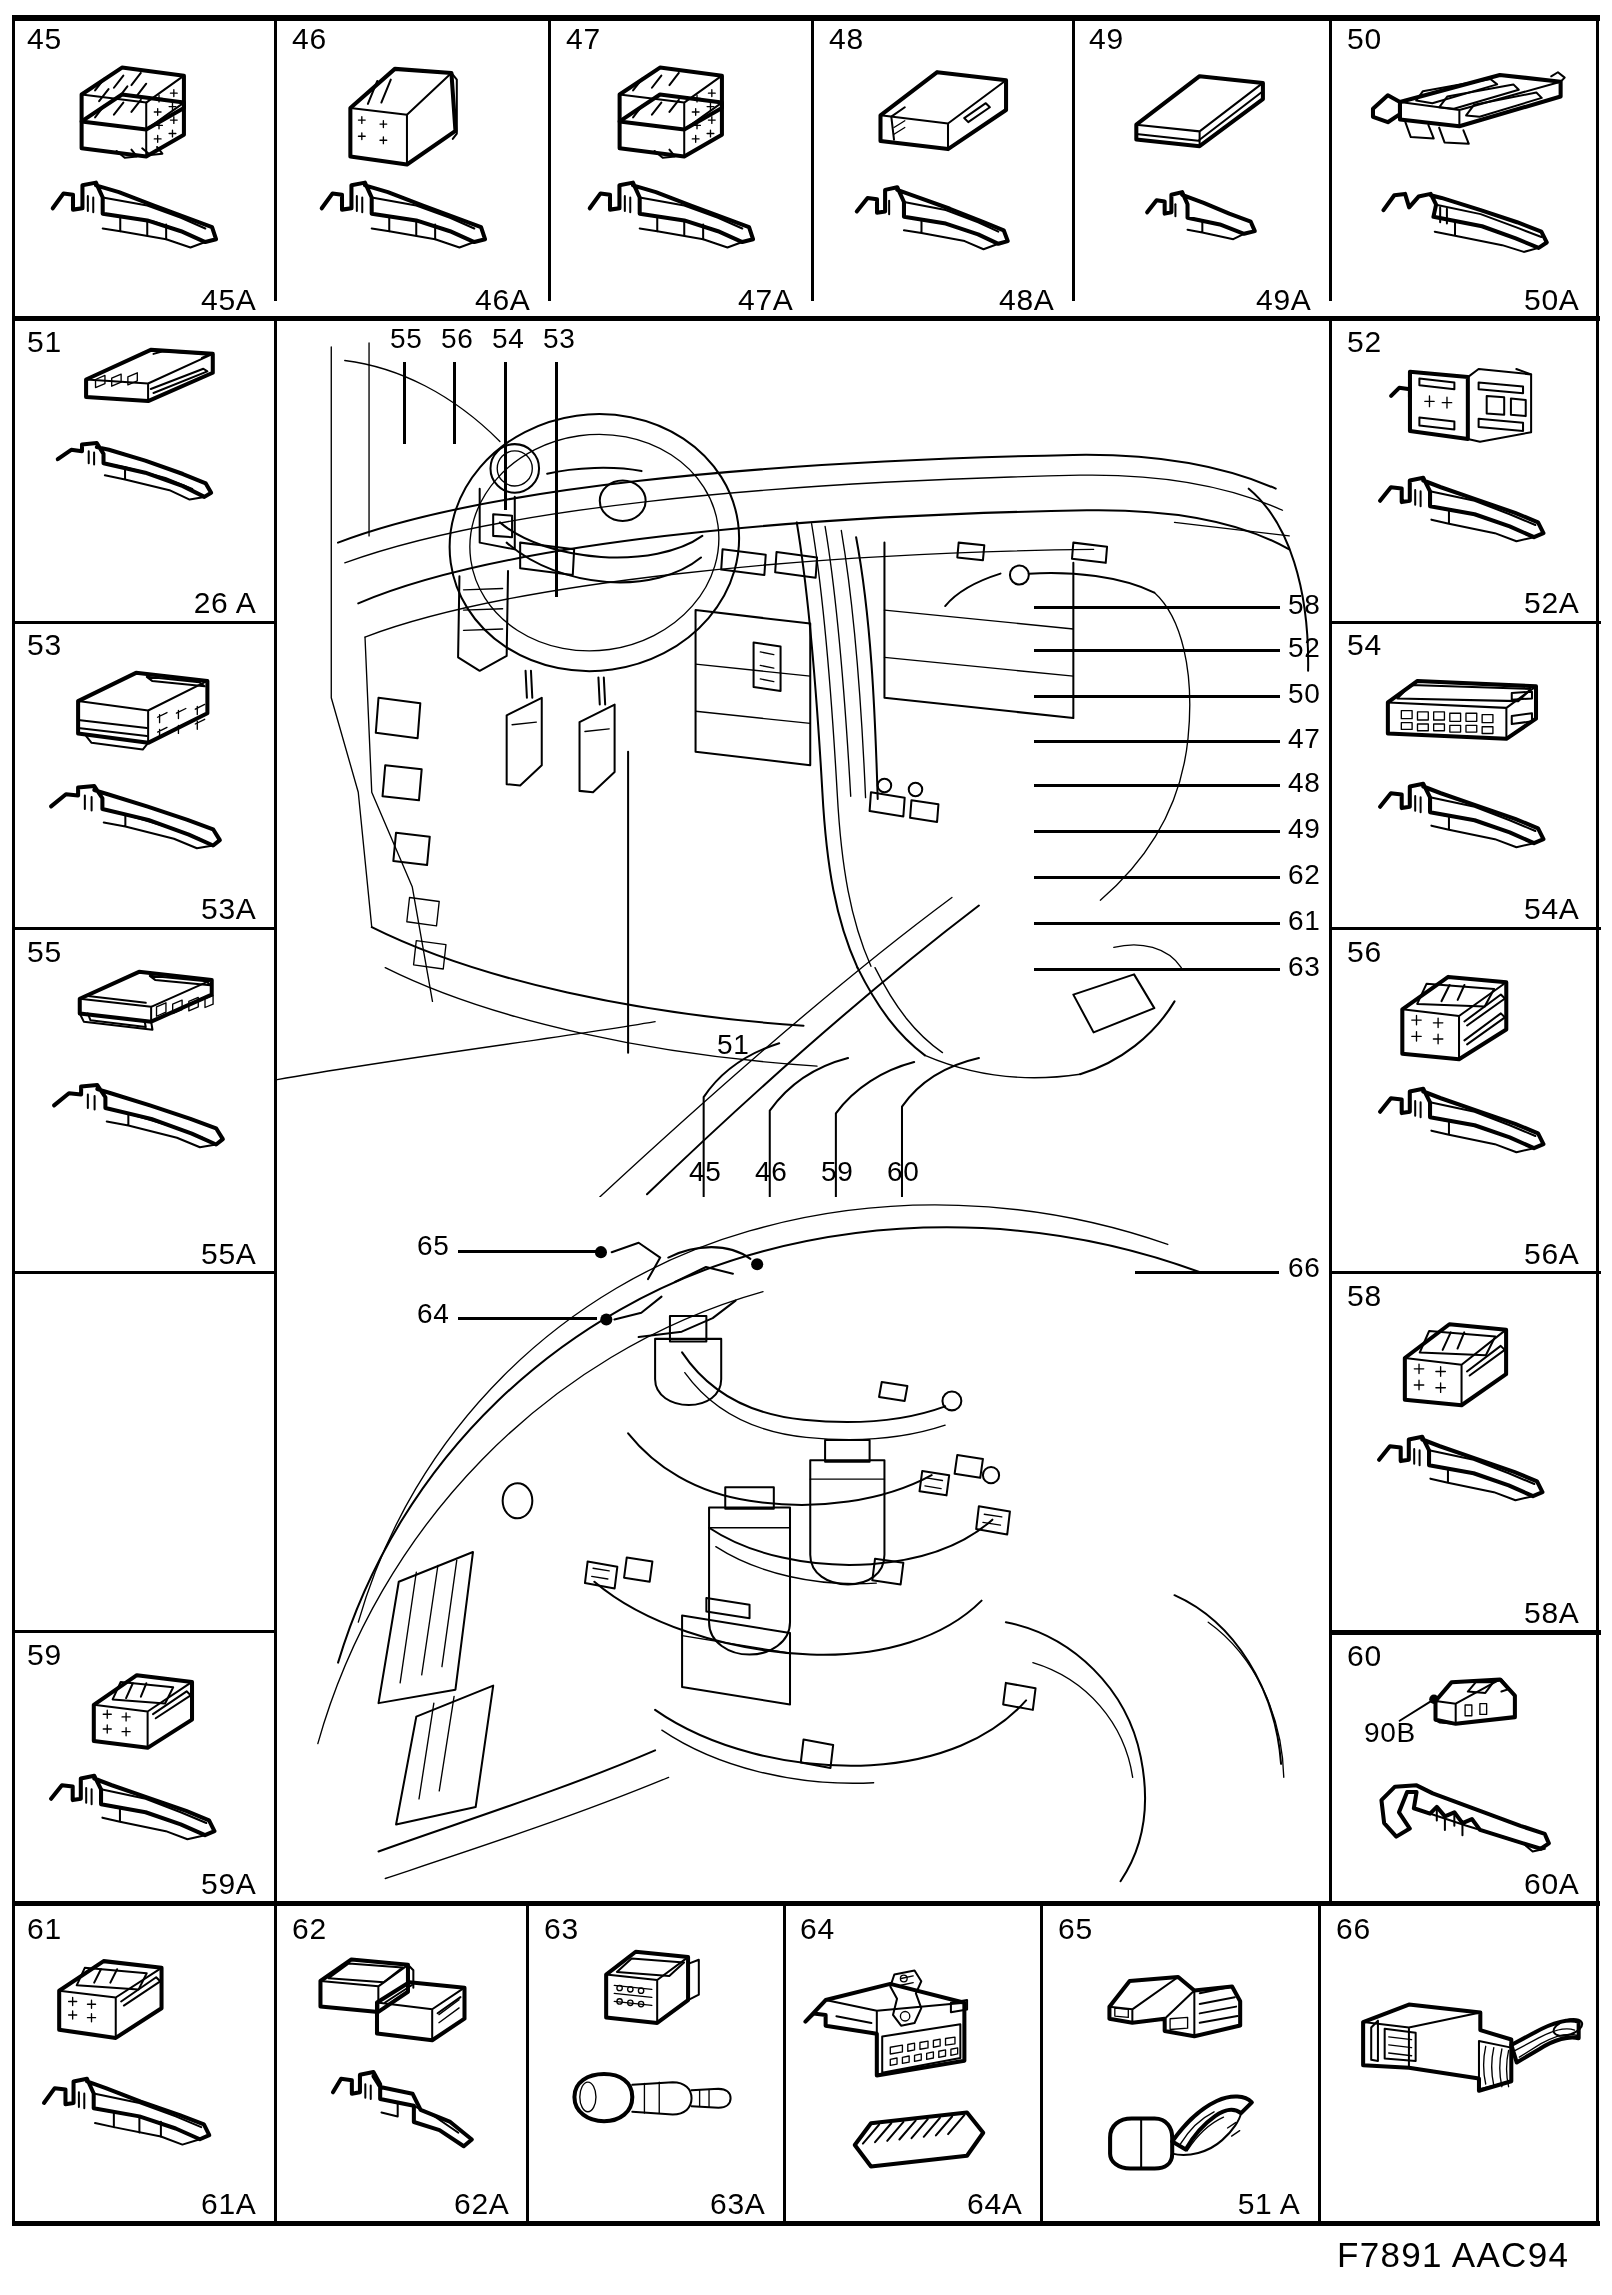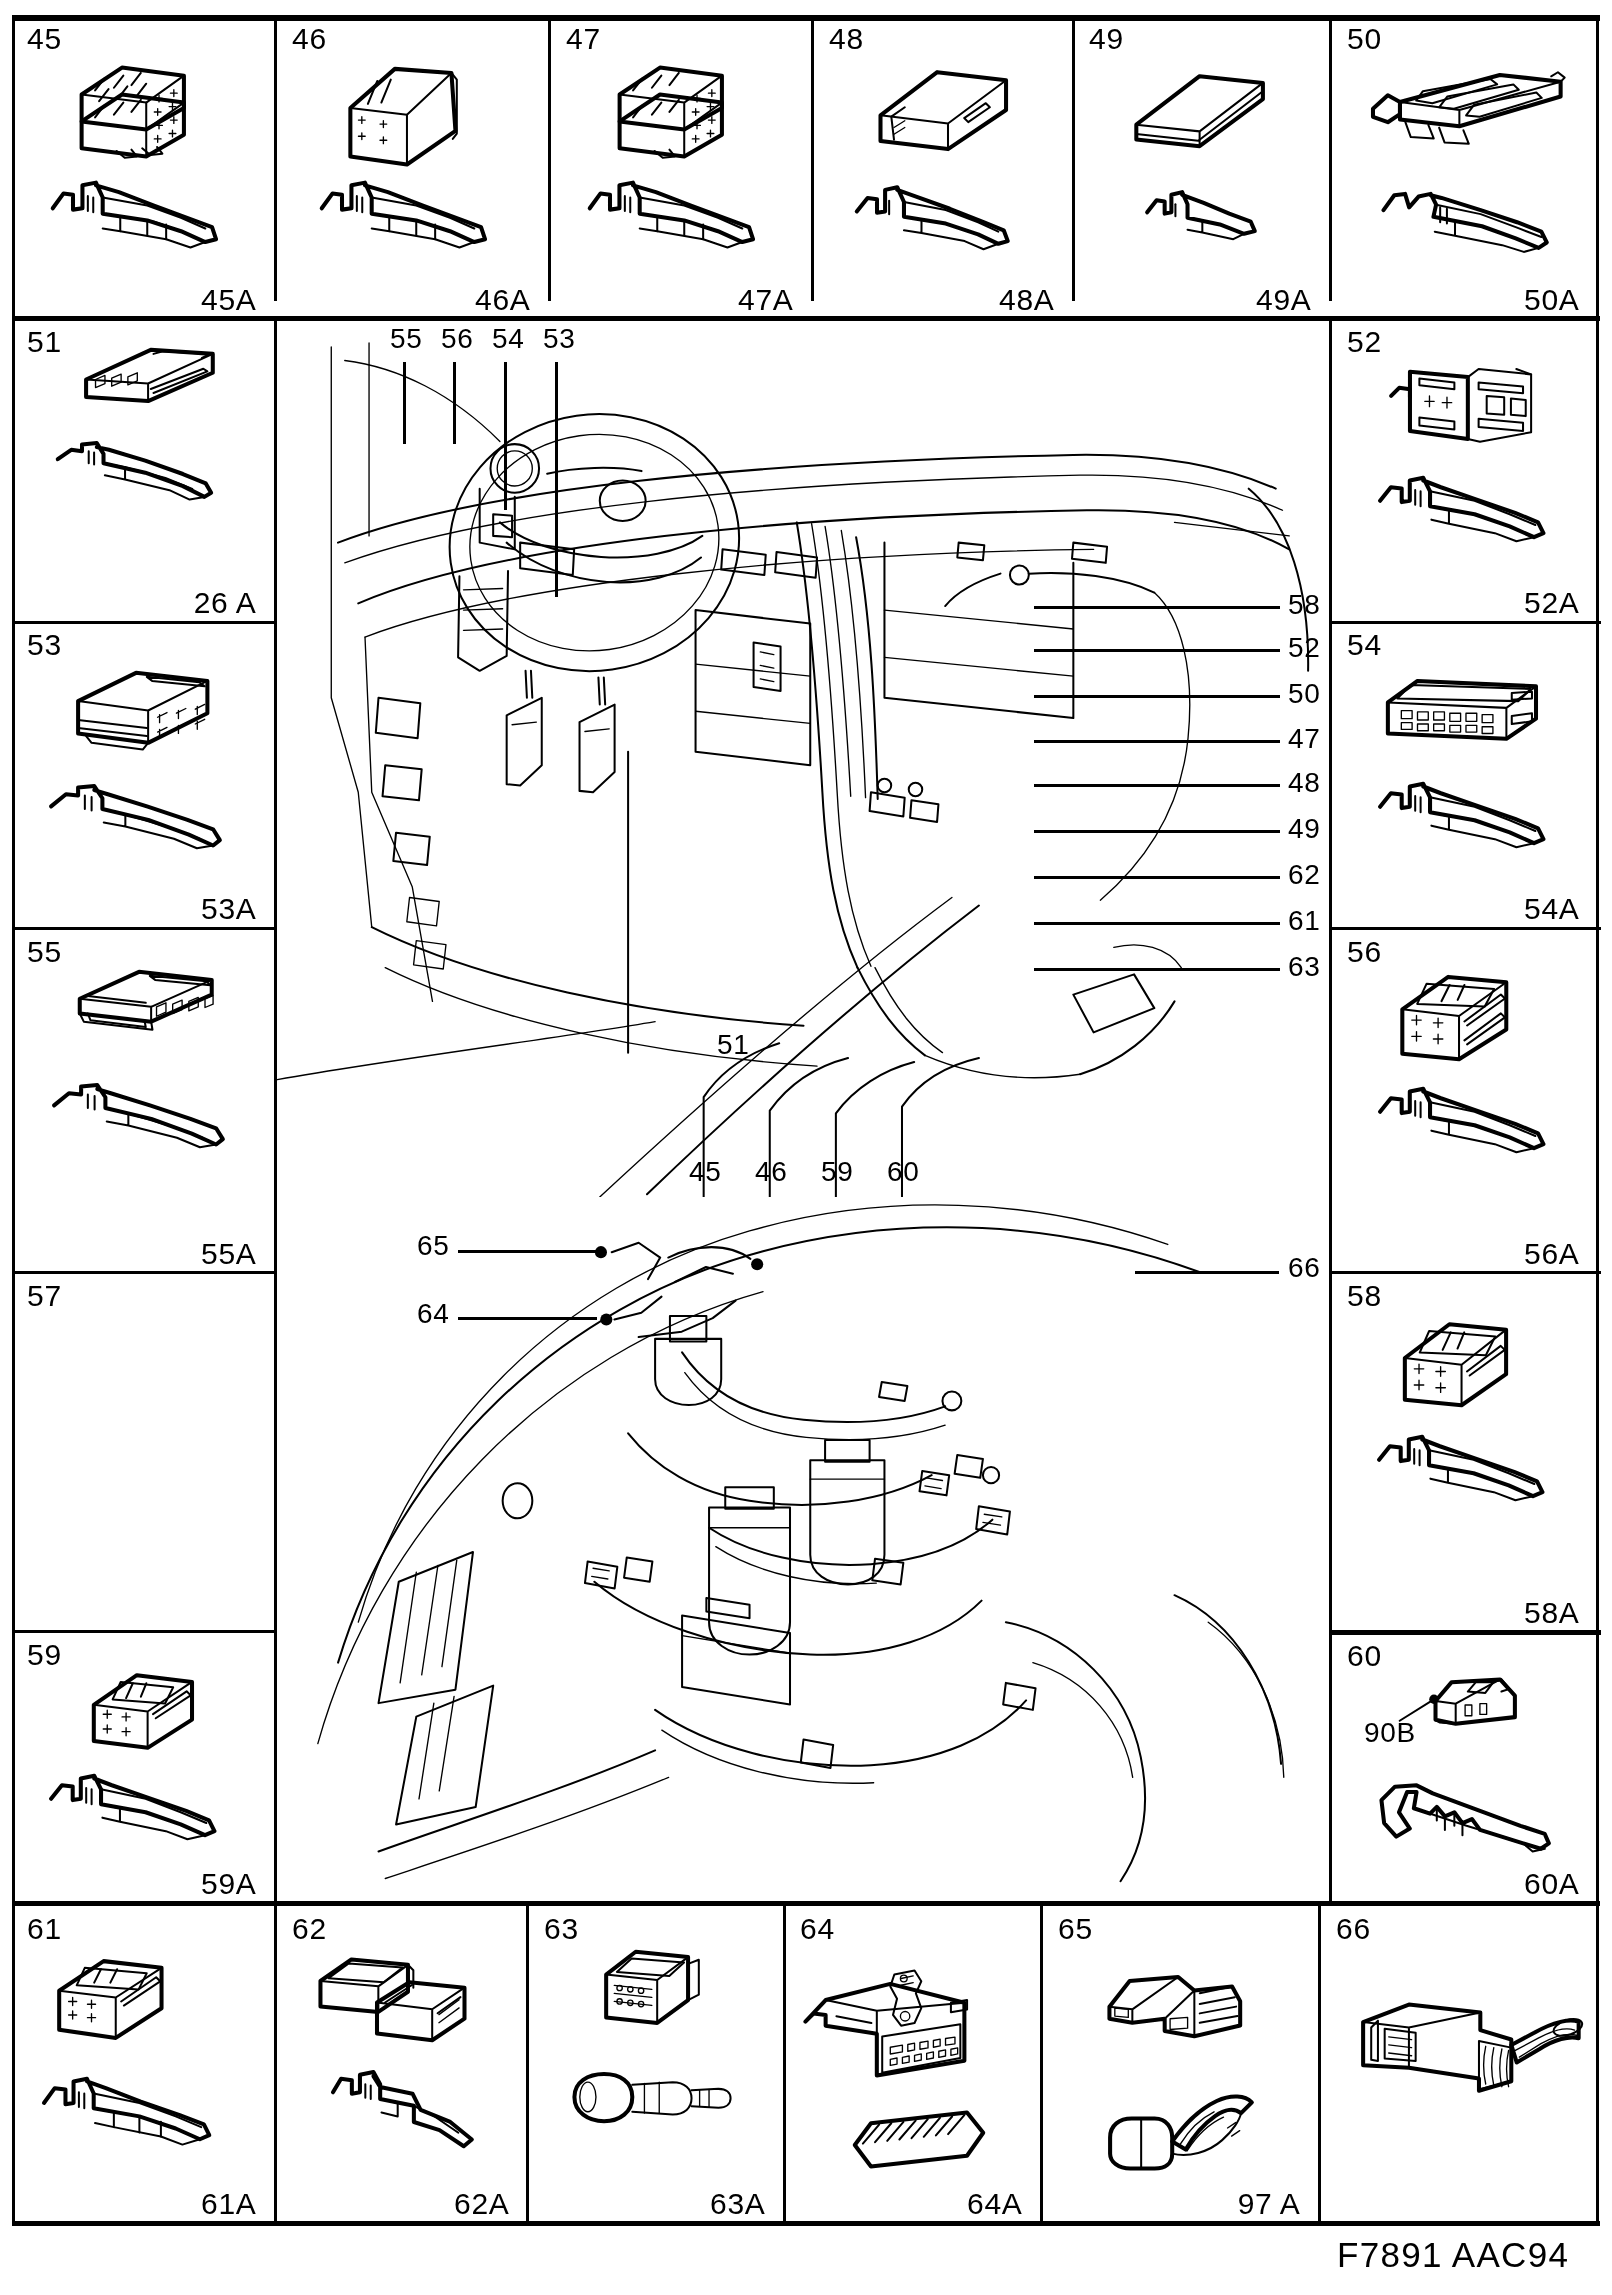--- a/index.html
+++ b/index.html
@@ -291,23 +291,20 @@
                             L156 62 L216 84 L252 100 L262 92 L252 76 L214 62 L154 42 L96 24 L76 18"></path>
         <path class="s" d="M88 46 L122 54 L122 72 L90 66 M122 72 L194 90 L228 104 L252 100"></path>
         <path class="s" d="M62 26 L62 46 M72 28 L72 48"></path>
         <path class="s" d="M122 54 L190 74 L232 90"></path>
       </svg>
     </div>
     <div class="alabel">55A</div>
   </div>
   <div class="hline" style="left:12px;top:1271px;width:263px;height:3.4px;"></div>
 
-  <div class="cell" style="left:12px;top:1274px;width:262px;height:358px;">
-    <div class="num">57</div>
-  </div>
   <div class="hline" style="left:12px;top:1630px;width:263px;height:3.4px;"></div>
 
   <div class="cell" style="left:12px;top:1633px;width:262px;height:270px;">
     <div class="num">59</div>
     <div class="art" style="left:67px;top:26px;">
       <svg width="148" height="101" viewBox="0 0 220 150">
         <path class="sh" d="M22 68 L86 24 L168 34 L168 90 L102 132 L22 122 Z"></path>
         <path class="s" d="M22 68 L102 78 L102 132 M102 78 L168 34"></path>
         <path class="s" d="M50 60 L62 34 L140 42 L128 66 Z"></path>
         <path class="s" d="M70 58 L80 36 M92 56 L100 36"></path>
@@ -835,21 +832,21 @@
                             C 104 114 94 122 78 122 L42 122 C 24 122 12 112 12 100 Z"></path>
         <path class="s" d="M58 48 L58 122"></path>
         <path class="sh" d="M104 82 C 120 60 140 36 170 22 C 192 12 212 14 222 24
                             L206 40 C 196 32 182 34 168 44 C 148 58 134 76 124 94 Z"></path>
         <path class="t" d="M116 86 C 128 66 146 48 166 38"></path>
         <path class="t" d="M126 96 C 140 74 158 56 180 46"></path>
         <path class="s" d="M104 100 C 128 106 158 98 178 80 C 194 66 204 50 206 40"></path>
         <path class="t" d="M186 62 l12 -8 M192 74 l12 -8"></path>
       </svg>
     </div>
-    <div class="alabel">97 A</div>
+    <div class="alabel">51 A</div>
   </div>
 
   <div class="cell" style="left:1321px;top:1907px;width:275px;height:316px;">
     <div class="num">66</div>
     <div class="art" style="left:30px;top:73px;">
       <svg width="229" height="142" viewBox="0 0 340 210">
         <path class="sh" d="M18 62 L86 36 L192 48 L192 74 L238 88 L238 150 L190 164 L190 146
                             L86 130 L18 126 Z"></path>
         <path class="s" d="M18 62 L86 70 L86 130 M86 70 L192 48"></path>
         <path class="s" d="M30 70 L40 60 L40 120 L30 118 Z"></path>

